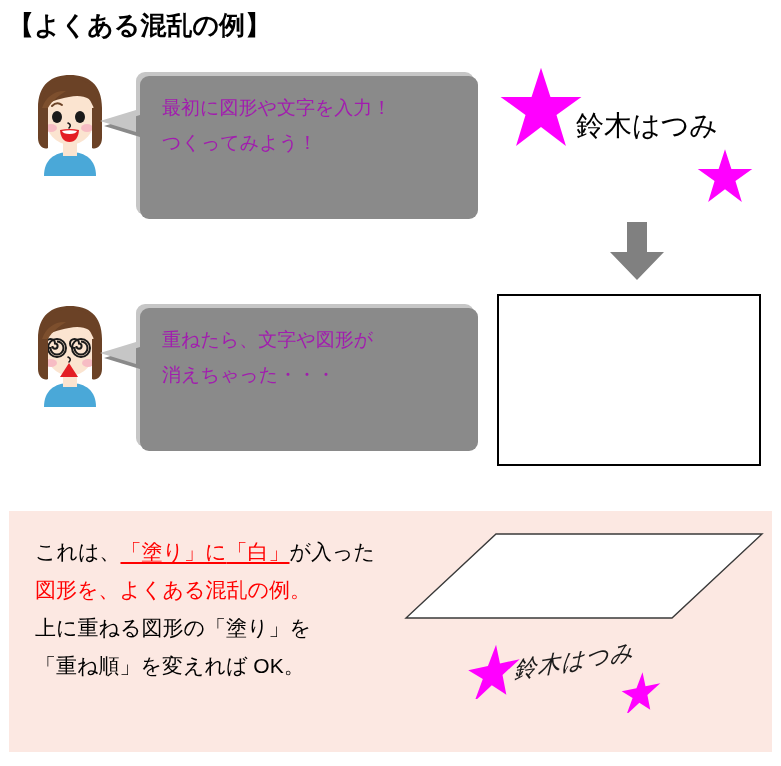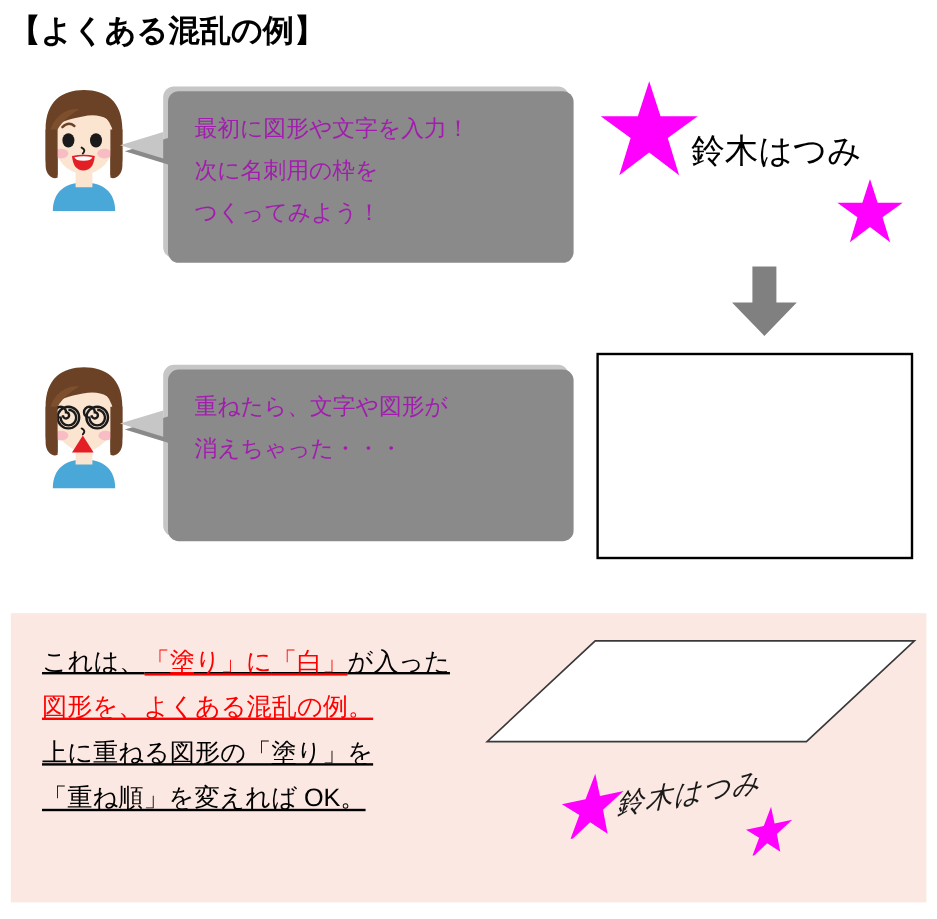--- a/index.html
+++ b/index.html
@@ -108,21 +108,21 @@
     box-sizing: border-box;
   }
   .explain-text {
     position: absolute;
     left: 26px;
     top: 22px;
     font-size: 21px;
     line-height: 38px;
     white-space: nowrap;
   }
-  .explain-line { display: block; text-decoration: underline; }
+  .explain-line { display: block; }
   .red { color: #ff0000; }
   .red-u {
     color: #ff0000;
     text-decoration: underline;
     text-decoration-color: #ff0000;
     text-underline-offset: 3px;
   }
 
   
   .parallelogram-wrap { position: absolute; }
@@ -177,21 +177,20 @@
     <path d="M80 36 L70 36 L70 74 C76 74, 80 68, 80 60 Z" fill="#6b4226"></path>
   </svg>
 </div>
 
 <div class="bubble-shadow" style="left:140px; top:76px; width:338px; height:143px;"></div>
 <div class="bubble-tail-shadow" style="left:104px; top:115px;"></div>
 
 <div class="bubble" style="left:136px; top:72px; width:338px; height:143px;">
   <div class="bubble-body">
     <div>最初に図形や文字を入力！</div>
-    <div>次に名刺用の枠を</div>
     <div>つくってみよう！</div>
   </div>
 </div>
 <div class="bubble-tail" style="left:100px; top:110px;"></div>
 
 <div class="star" style="left:498px; top:66px; width:86px; height:86px;">
   <svg width="86" height="86" viewBox="0 0 100 100" xmlns="http://www.w3.org/2000/svg">
     <polygon points="50,2 61,36 97,36 68,57 79,93 50,71 21,93 32,57 3,36 39,36" fill="#ff00ff"></polygon>
   </svg>
 </div>

